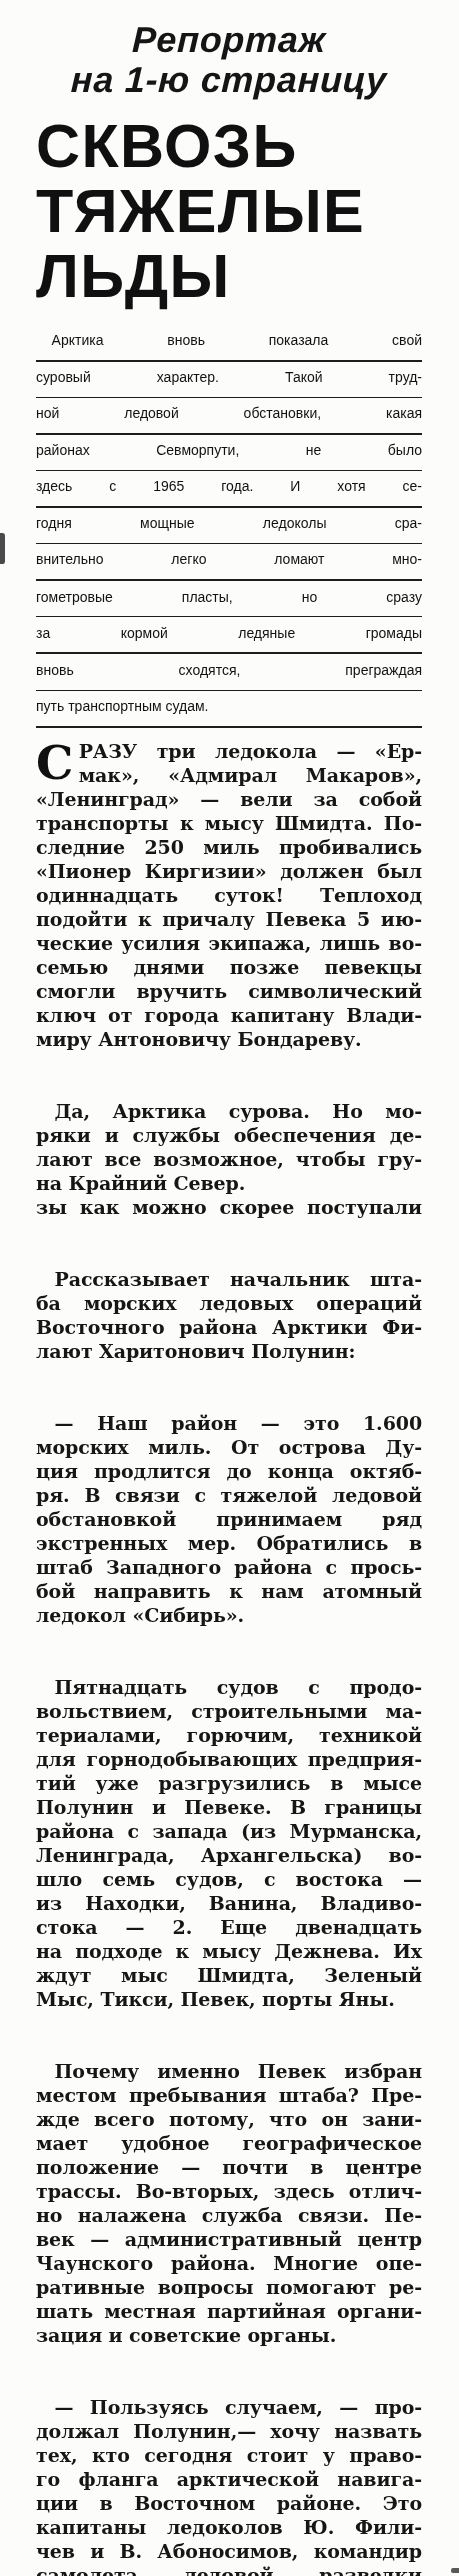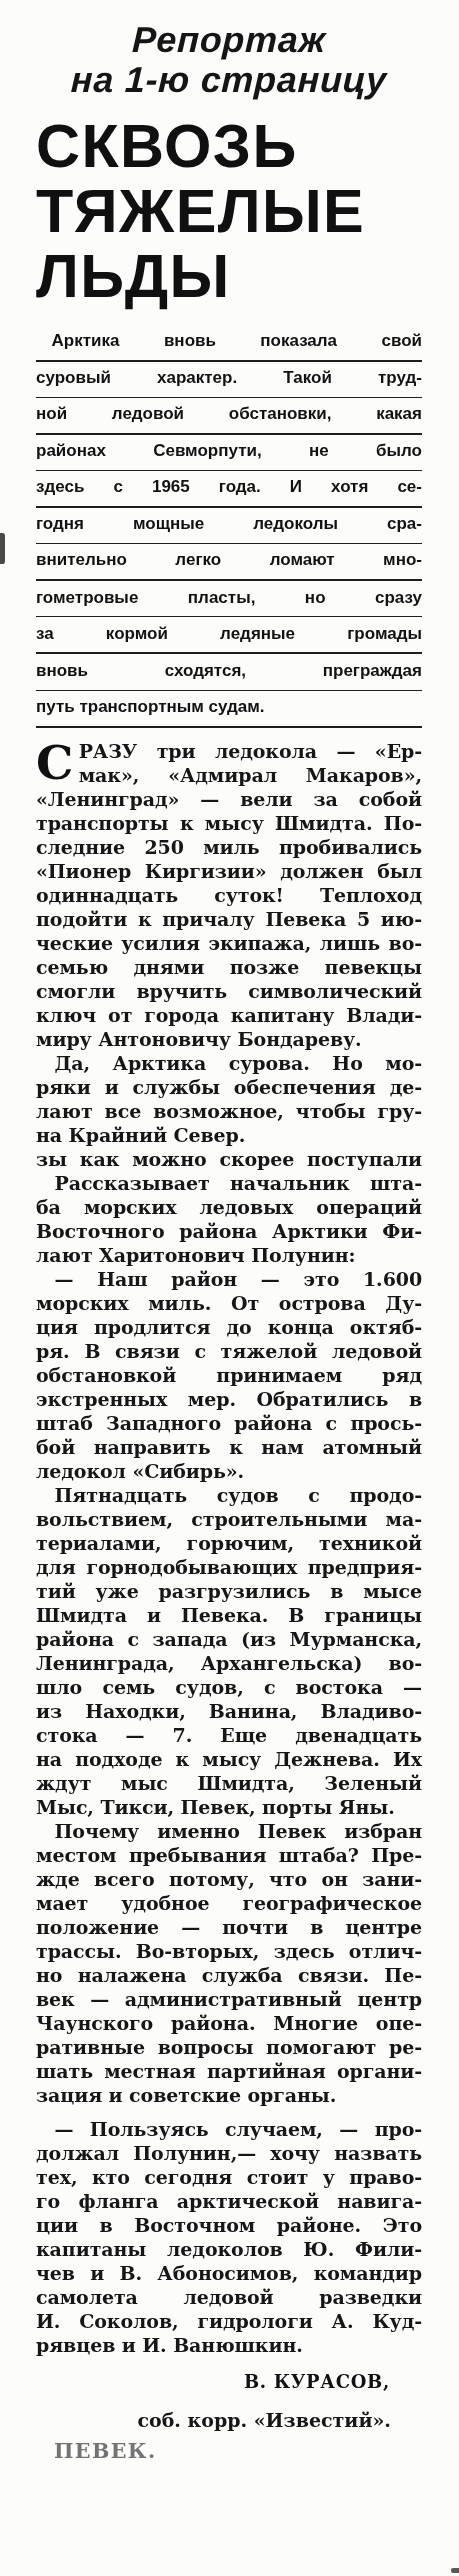--- a/index.html
+++ b/index.html
@@ -31,42 +31,42 @@
     font-family:"Liberation Sans", sans-serif;
     font-weight:bold;
     font-size:61px;line-height:65px;letter-spacing:1.4px;
     color:#101010;
   }
 
   
   .lead{margin-top:15.6px;}
   .lead-line{
     font-family:"Liberation Sans", sans-serif;
-    font-weight:bold;font-size:17px;line-height:23px;
+    font-weight:normal;font-size:14px;line-height:23px;
     color:#121212;
     text-align:justify;text-align-last:justify;
     padding:4.3px 0 7.8px 0;
     border-bottom:2.1px solid #1d1d1d;
   }
   .lead-line:nth-child(even){border-bottom-width:1.4px;}
   .lead-line.first{text-indent:15.6px;}
   .lead-line.last{text-align-last:left;}
 
   
   .body{margin-top:11.4px;}
   .para{overflow:visible;}
   .para.spaced{margin-top:10px;}
   .bline{
     font-size:19px;line-height:24px;font-weight:bold;
     letter-spacing:-0.1px;
     text-align:justify;text-align-last:justify;text-justify:inter-word;
     color:#161616;
   }
   .bline.final{text-align-last:left;}
-  .bline.indent{text-indent:18.5px;}
+  .bline.indent{text-indent:18.5px;margin-top:48px;}
   .dropcap{
     float:left;
     font-family:"DejaVu Serif", serif;font-weight:bold;
     font-size:47px;line-height:43px;
     width:37px;height:44px;
     margin:2.1px 5.7px 0 0;
     color:#101010;
   }
 
   
@@ -169,26 +169,26 @@
           <div class="bline">штаб Западного района с прось-</div>
           <div class="bline">бой направить к нам атомный</div>
           <div class="bline final">ледокол «Сибирь».</div>
         </div>
         <div class="para">
           <div class="bline indent">Пятнадцать судов с продо-</div>
           <div class="bline">вольствием, строительными ма-</div>
           <div class="bline">териалами, горючим, техникой</div>
           <div class="bline">для горнодобывающих предприя-</div>
           <div class="bline">тий уже разгрузились в мысе</div>
-          <div class="bline">Шмидта и Певека. В границы</div>
+          <div class="bline">Полунин и Певеке. В границы</div>
           <div class="bline">района с запада (из Мурманска,</div>
           <div class="bline">Ленинграда, Архангельска) во-</div>
           <div class="bline">шло семь судов, с востока —</div>
           <div class="bline">из Находки, Ванина, Владиво-</div>
-          <div class="bline">стока — 7. Еще двенадцать</div>
+          <div class="bline">стока — 2. Еще двенадцать</div>
           <div class="bline">на подходе к мысу Дежнева. Их</div>
           <div class="bline">ждут мыс Шмидта, Зеленый</div>
           <div class="bline final">Мыс, Тикси, Певек, порты Яны.</div>
         </div>
         <div class="para">
           <div class="bline indent">Почему именно Певек избран</div>
           <div class="bline">местом пребывания штаба? Пре-</div>
           <div class="bline">жде всего потому, что он зани-</div>
           <div class="bline">мает удобное географическое</div>
           <div class="bline">положение — почти в центре</div>

